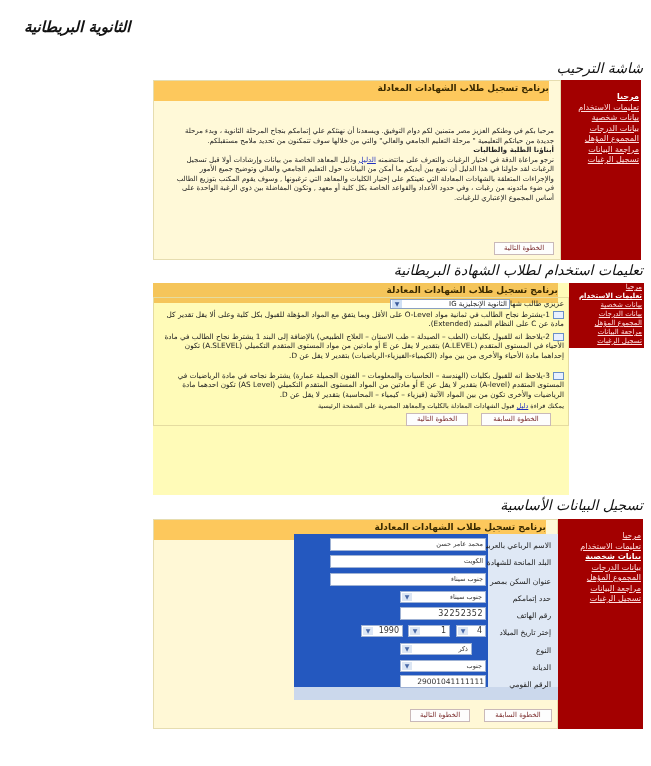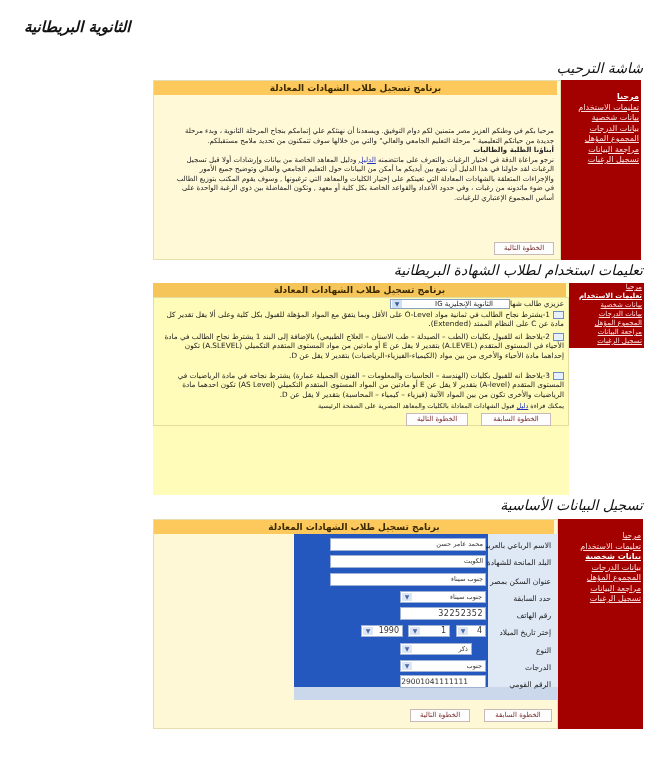--- a/index.html
+++ b/index.html
@@ -4,35 +4,35 @@
 <style>
   html, body { margin:0; padding:0; background:#ffffff; }
   body { width:651px; height:766px; position:relative; overflow:hidden; font-family:"DejaVu Sans", "Liberation Sans", sans-serif; }
   .abs { position:absolute;font-style:italic; }
   .doc-title { left:24px; top:18px; font-size:15px; font-weight:bold; color:#111; direction:rtl; }
   .sec-title { right:8px; font-size:14px; color:#111; direction:rtl; white-space:nowrap; }
 
   .frame { position:absolute; }
   .main { position:absolute; background:#fff9d8; border:1px solid #e6ddb0; box-sizing:border-box; }
   .main.s2 { background:#fffbb8; }
-  .hdr { position:absolute; left:0; right:3px; top:0; height:14px; background:#fdc85c; text-align:center; font-size:9px; font-weight:bold; color:#3a2a00; line-height:14px; direction:rtl; }
+  .hdr { position:absolute; left:0; right:11px; top:0; height:20px; background:#fdc85c; font-size:9px; font-weight:bold; color:#3a2a00; line-height:14px; direction:rtl; }
   .side { position:absolute; background:#a30000; box-sizing:border-box; padding:12px 2px 0 0; direction:rtl; }
   .side a { display:block; color:#ffe0e0; font-size:8px; line-height:10.5px; text-decoration:underline; white-space:nowrap; cursor:pointer; }
   .side a.active { font-weight:bold; color:#fff; }
 
   .para { position:absolute; direction:rtl; text-align:right; font-size:7px; line-height:9.5px; color:#222; }
   .para b { font-weight:bold; }
   .para .lnk { color:#2030c0; text-decoration:underline; }
 
   .btn { position:absolute; height:13px; background:#fdfdfd; border:1px solid #c9b9b9; box-sizing:border-box; font-size:7px; color:#7a2a2a; text-align:center; line-height:11px; direction:rtl; cursor:pointer; }
 
   .item { position:absolute; direction:rtl; text-align:right; font-size:7.3px; line-height:9.3px; color:#222; }
   .chk { display:inline-block; width:9px; height:6px; border:1px solid #6a8fc6; background:#e8f0ff; vertical-align:middle; margin-left:3px; }
 
-  .sel { position:absolute; height:10px; background:#fff; border:1px solid #8aa0c0; box-sizing:border-box; font-size:7px; line-height:8px; direction:rtl; padding-right:16px; color:#222; }
+  .sel { position:absolute; height:10px; background:#fff; border:1px solid #8aa0c0; box-sizing:border-box; font-size:7px; line-height:8px; direction:rtl; padding-right:2px; color:#222; }
   .sel .arr { position:absolute; left:1px; top:0px; width:10px; height:8px; background:#cfe0f5; color:#3a5a9a; font-size:6px; line-height:8px; text-align:center; }
 
   .form-blue { position:absolute; background:#2458bf; }
   .form-label-col { position:absolute; background:#dfe8f5; }
   .form-foot { position:absolute; background:#cbd8ec; }
   .flabel { position:absolute; direction:rtl; text-align:right; font-size:7.5px; color:#222; white-space:nowrap; }
   .finput { position:absolute; height:13px; background:#fff; border:1px solid #9fb2d4; box-sizing:border-box; font-size:6.5px; line-height:11px; direction:rtl; padding-right:2px; color:#333; }
   .fsel { position:absolute; height:12px; background:#fff; border:1px solid #9fb2d4; box-sizing:border-box; font-size:6.5px; line-height:10px; direction:rtl; padding-right:3px; color:#333; }
   .fsel .arr { position:absolute; left:1px; top:1px; width:10px; height:8px; background:#dce6f4; color:#4a6aa8; font-size:6px; line-height:8px; text-align:center; }
 </style>
@@ -114,21 +114,21 @@
 
     <div class="flabel" style="right:6px; top:21px;">الاسم الرباعي بالعربية</div>
     <div class="finput" style="left:176px; top:18px; width:156px;">محمد عامر حسن</div>
 
     <div class="flabel" style="right:6px; top:38px;">البلد المانحة للشهادة</div>
     <div class="finput" style="left:176px; top:35px; width:156px;">الكويت</div>
 
     <div class="flabel" style="right:6px; top:57px;">عنوان السكن بمصر</div>
     <div class="finput" style="left:176px; top:53px; width:156px;">جنوب سيناء</div>
 
-    <div class="flabel" style="right:6px; top:74px;">حدد السابقة</div>
+    <div class="flabel" style="right:6px; top:74px;">حدد إتمامكم</div>
     <div class="fsel" style="left:246px; top:71px; width:86px;">
       <span>جنوب سيناء</span><span class="arr">▼</span>
     </div>
 
     <div class="flabel" style="right:6px; top:91px;">رقم الهاتف</div>
     <div class="finput" style="left:246px; top:87px; width:86px; font-size:8px; letter-spacing:0.5px;">32252352</div>
 
     <div class="flabel" style="right:6px; top:108px;">إختر تاريخ الميلاد</div>
     <div class="fsel" style="left:302px; top:105px; width:30px; font-size:8px;">
       <span>4</span><span class="arr">▼</span>
@@ -138,27 +138,27 @@
     </div>
     <div class="fsel" style="left:207px; top:105px; width:42px; font-size:8px;">
       <span>1990</span><span class="arr">▼</span>
     </div>
 
     <div class="flabel" style="right:6px; top:126px;">النوع</div>
     <div class="fsel" style="left:246px; top:123px; width:72px;">
       <span>ذكر</span><span class="arr">▼</span>
     </div>
 
-    <div class="flabel" style="right:6px; top:143px;">الدرجات</div>
+    <div class="flabel" style="right:6px; top:143px;">الديانة</div>
     <div class="fsel" style="left:246px; top:140px; width:86px;">
       <span>جنوب</span><span class="arr">▼</span>
     </div>
 
     <div class="flabel" style="right:6px; top:160px;">الرقم القومي</div>
-    <div class="finput" style="left:246px; top:155px; width:86px; font-size:7.5px; padding-right:17px;">29001041111111</div>
+    <div class="finput" style="left:246px; top:155px; width:86px; font-size:7.5px; padding-right:1px;">29001041111111</div>
 
     <div class="btn" style="left:330px; top:189px; width:68px;">الخطوة السابقة</div>
     <div class="btn" style="left:256px; top:189px; width:60px;">الخطوة التالية</div>
   </div>
   <div class="side" style="left:558px; top:519px; width:85px; height:210px;">
     <a>مرحبا</a>
     <a>تعليمات الاستخدام</a>
     <a class="active">بيانات شخصية</a>
     <a>بيانات الدرجات</a>
     <a>المجموع المؤهل</a>

